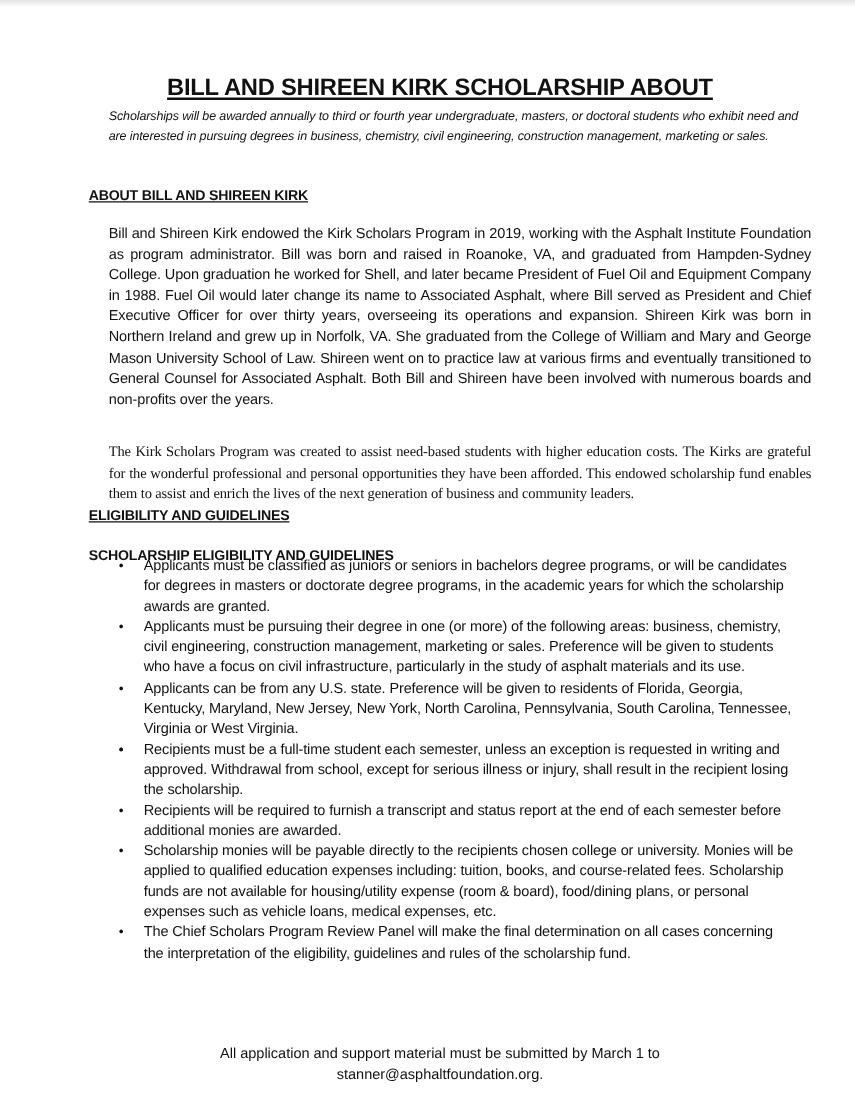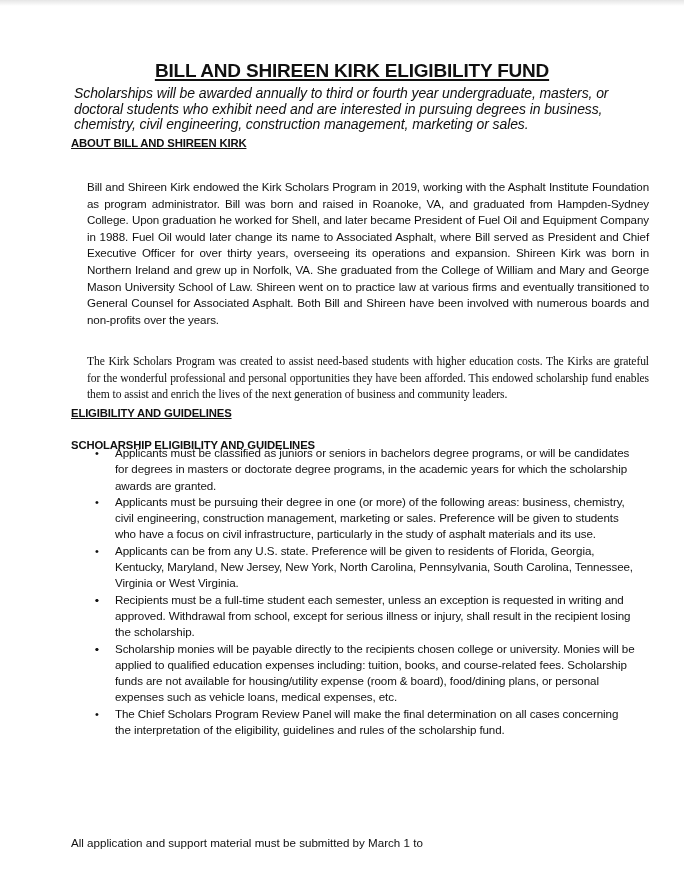--- a/index.html
+++ b/index.html
@@ -37,25 +37,25 @@
       font-size: 19px;
       line-height: 22px;
       text-decoration: underline;
       text-decoration-thickness: 2px;
       text-underline-offset: 2px;
       letter-spacing: -0.2px;
       margin: 0;
     }
     .intro {
       position: absolute;
-      left: 3px;
+      left: 16px;
       top: 86px;
       width: 562px;
       font-style: italic;
-      font-size: 14px;
+      font-size: 10px;
       line-height: 15.5px;
       margin: 0;
       letter-spacing: -0.1px;
     }
     .section-heading {
       position: absolute;
       left: 0;
       font-weight: bold;
       font-size: 11.3px;
       line-height: 16px;
@@ -98,40 +98,40 @@
       left: 0;
       top: 0;
       font-size: 11px;
       line-height: 16.3px;
     }
     .footer {
       position: absolute;
       left: 0;
       top: 834px;
       width: 562px;
-      text-align: left;
+      text-align: center;
       font-size: 11.6px;
       line-height: 17px;
       margin: 0;
     }
     .footer span { display: block; }
     .footer .email { color: #111111; text-decoration: none; }
   </style>
 </head>
 <body>
 
 <div class="top-shadow"></div>
 
 <div class="page">
 
-  <h1 class="title">BILL AND SHIREEN KIRK ELIGIBILITY FUND</h1>
+  <h1 class="title">BILL AND SHIREEN KIRK SCHOLARSHIP ABOUT</h1>
 
   <p class="intro">Scholarships will be awarded annually to third or fourth year undergraduate, masters, or doctoral students who exhibit need and are interested in pursuing degrees in business, chemistry, civil engineering, construction management, marketing or sales.</p>
 
-  <h2 class="section-heading underlined" style="top:135px;">ABOUT BILL AND SHIREEN KIRK</h2>
+  <h2 class="section-heading underlined" style="top:149px;">ABOUT BILL AND SHIREEN KIRK</h2>
 
   <p class="para" style="top:163px;">Bill and Shireen Kirk endowed the Kirk Scholars Program in 2019, working with the Asphalt Institute Foundation as program administrator.  Bill was born and raised in Roanoke, VA, and graduated from Hampden-Sydney College.  Upon graduation he worked for Shell, and later became President of Fuel Oil and Equipment Company in 1988.  Fuel Oil would later change its name to Associated Asphalt, where Bill served as President and Chief Executive Officer for over thirty years, overseeing its operations and expansion. Shireen Kirk was born in Northern Ireland and grew up in Norfolk, VA. She graduated from the College of William and Mary and George Mason University School of Law. Shireen went on to practice law at various firms and eventually transitioned to General Counsel for Associated Asphalt. Both Bill and Shireen have been involved with numerous boards and non-profits over the years.</p>
 
   <p class="para" style="top:338px;font-family:Liberation Serif, serif;">The Kirk Scholars Program was created to assist need-based students with higher education costs. The Kirks are grateful for the wonderful professional and personal opportunities they have been afforded. This endowed scholarship fund enables them to assist and enrich the lives of the next generation of business and community leaders.</p>
 
   <h2 class="section-heading underlined" style="top:405px;text-align:right;">ELIGIBILITY AND GUIDELINES</h2>
 
   <h3 class="section-heading" style="top:421px;margin-top:16px;">SCHOLARSHIP ELIGIBILITY AND GUIDELINES</h3>
 
   <ul class="bullets">
@@ -149,28 +149,30 @@
     </li>
     <li>
       <span class="bullet-dot">•</span>
     </li>
     <li>
       <span class="bullet-dot">•</span>
       <span>Recipients must be a full-time student each semester, unless an exception is requested in writing and approved. Withdrawal from school, except for serious illness or injury, shall result in the recipient losing the scholarship.</span>
     </li>
     <li>
       <span class="bullet-dot">•</span>
+      <span>Recipients will be required to furnish a transcript and status report at the end of each semester before additional monies are awarded.</span>
     </li>
     <li>
       <span class="bullet-dot">•</span>
       <span>Scholarship monies will be payable directly to the recipients chosen college or university.  Monies will be applied to qualified education expenses including: tuition, books, and course-related fees.  Scholarship funds are not available for housing/utility expense (room &amp; board), food/dining plans, or personal expenses such as vehicle loans, medical expenses, etc.</span>
     </li>
     <li>
       <span class="bullet-dot">•</span>
       <span>The Chief Scholars Program Review Panel will make the final determination on all cases concerning the interpretation of the eligibility, guidelines and rules of the scholarship fund.</span>
     </li>
   </ul>
 
   <p class="footer">
     <span>All application and support material must be submitted by March 1 to</span>
+    <span class="email">stanner@asphaltfoundation.org.</span>
   </p>
 
 </div>
 
 </body></html>

